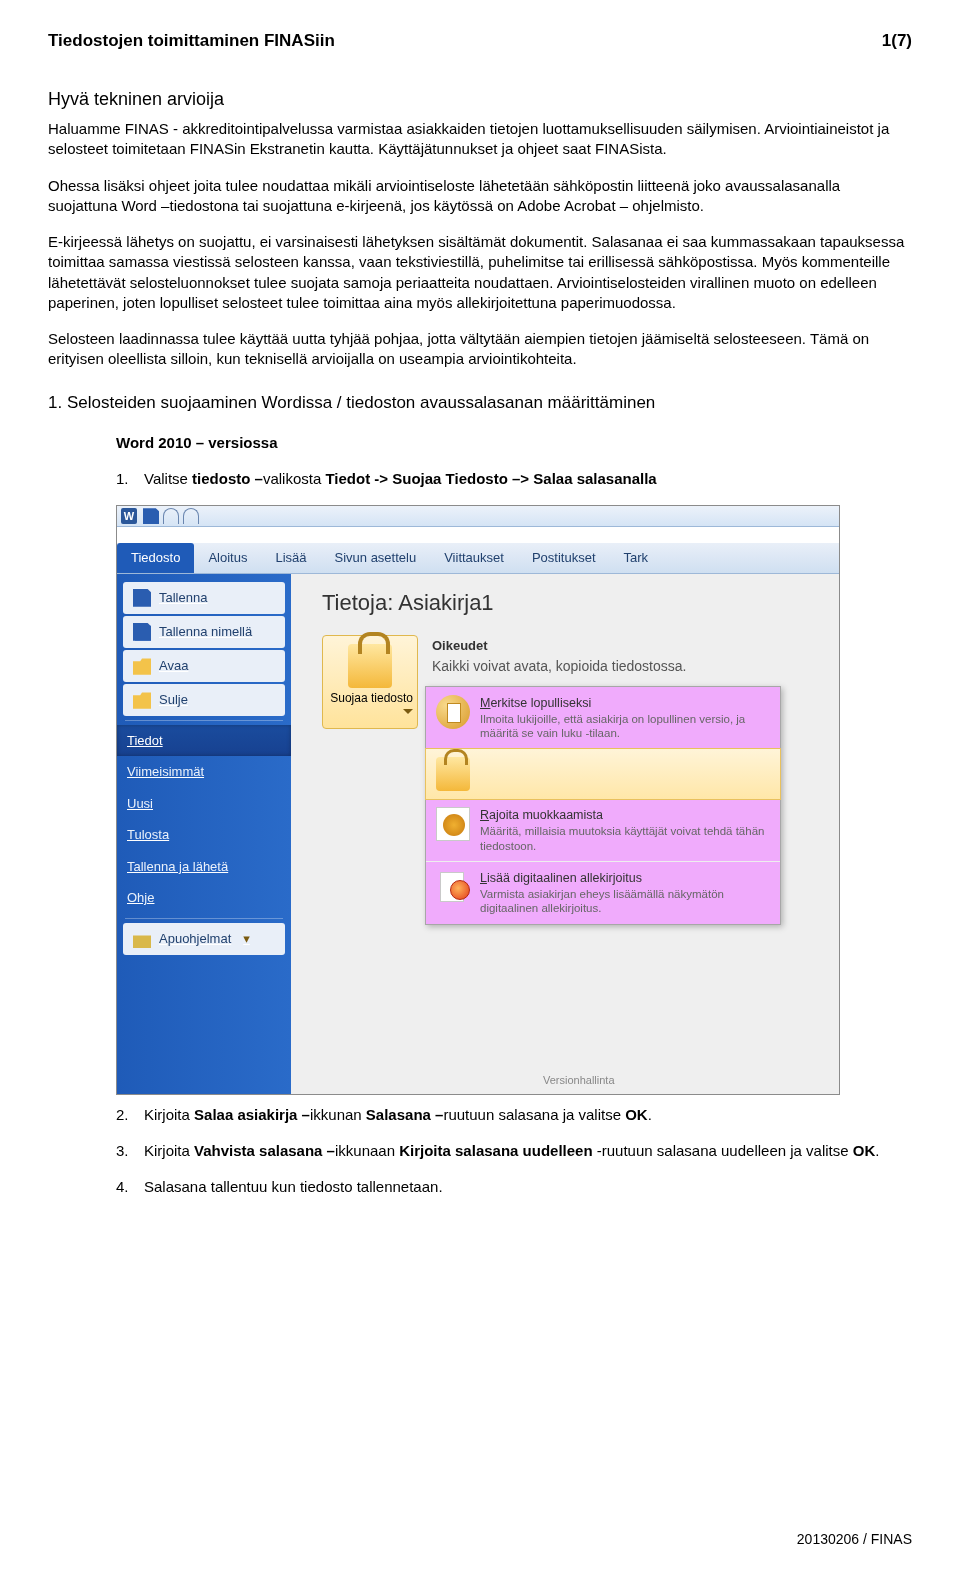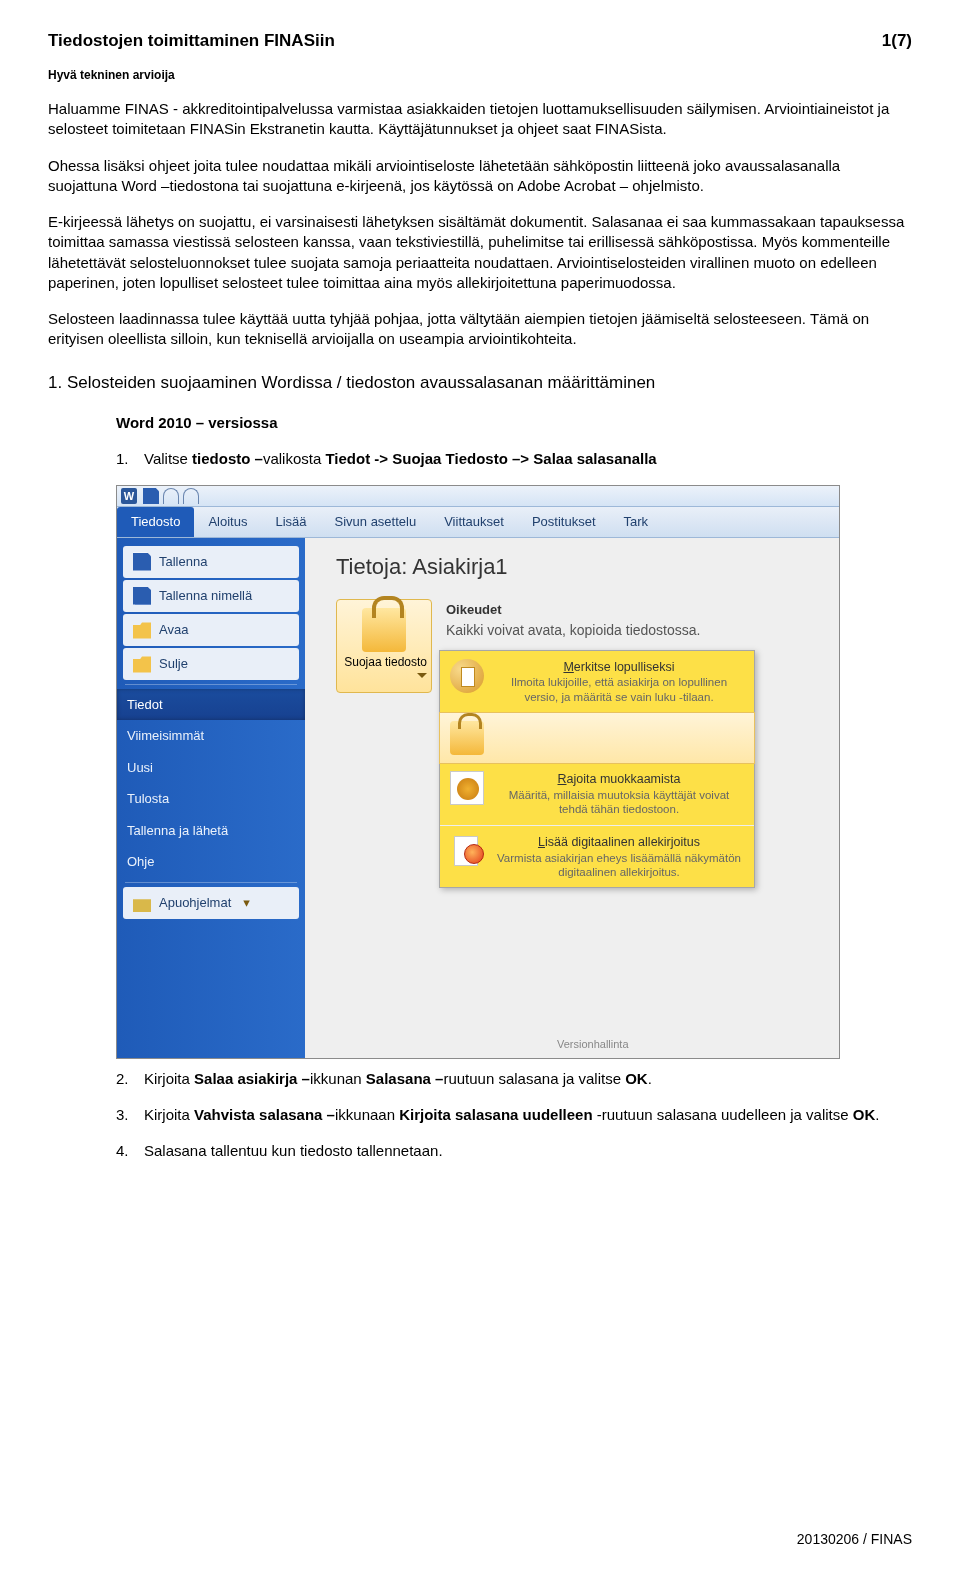--- a/index.html
+++ b/index.html
@@ -6,47 +6,47 @@
   body {
     font-family: Arial, Helvetica, sans-serif;
     font-size: 15px;
     line-height: 1.35;
     color: #000;
     background: #fff;
     width: 960px;
     padding: 30px 48px 30px 48px;
     position: relative;
   }
-  .doc-header { display: flex; justify-content: space-between; font-weight: bold; font-size: 17px; margin-bottom: 14px; }
-  .heading-1 { font-weight: bold; font-size: 12px; margin-bottom: 16px; }
+  .doc-header { display: flex; justify-content: space-between; font-weight: bold; font-size: 17px; margin-bottom: 34px; }
+  .heading-1 { font-weight: normal; font-size: 18px; margin-bottom: 8px; }
   .para { margin-bottom: 16px; }
   .section-heading { font-weight: normal; font-size: 17px; margin: 22px 0 18px 0; }
   .indented { margin-left: 68px; }
   .sub-heading { font-weight: bold; margin-bottom: 16px; }
   ol { list-style: none; }
   ol li { margin-bottom: 16px; display: flex; }
   ol li .num { width: 28px; flex-shrink: 0; }
   ol li .txt { flex: 1; }
   b { font-weight: bold; }
   .screenshot {
     width: 724px;
     margin: 6px 0 10px 0;
     border: 1px solid #8b8b8b;
     background: #fff;
     font-size: 13px;
   }
   .app-titlebar { display:flex; align-items:center; background: linear-gradient(#ecf2fa,#d5e4f5); border-bottom:1px solid #9db8d8; padding:2px 4px; }
   .w-icon { width:16px; height:16px; background:#2b579a; color:#fff; font-weight:bold; font-size:11px; display:flex; align-items:center; justify-content:center; margin-right:4px; border-radius:2px;}
   .qat-icn { width:16px; height:16px; margin:0 2px; display:inline-block; position:relative; }
   .qat-save { background:#2a5db0; clip-path: polygon(0 0,80% 0,100% 20%,100% 100%,0 100%);} 
-  .tabs { display:flex; background: linear-gradient(#e9eff8,#cfdff1); border-bottom:1px solid #9db8d8;}
+  .tabs { display:flex; background: linear-gradient(#e9eff8,#cfdff1); border-bottom:1px solid #9db8d8;margin-top:16px;}
   .tab { padding: 6px 14px; color:#21416e; font-size:13px; cursor:default; }
   .tab.active { background:#1f5bb8; color:#fff; border-radius:3px 3px 0 0;}
   .backstage { display:flex; min-height:520px; }
-  .bs-side { width:188px; background:linear-gradient(to right,#1f5bb8,#2a6bc9); color:#fff; padding-top:6px; }
+  .bs-side { width:174px; background:linear-gradient(to right,#1f5bb8,#2a6bc9); color:#fff; padding-top:6px;text-decoration:underline; }
   .bs-item { display:flex; align-items:center; padding:7px 10px; gap:8px; color:#fff; cursor:default;}
   .bs-item.dark { color:#eaf1fb; }
   .bs-item.sel { background: linear-gradient(#1a4c9e,#174190); box-shadow:inset 0 0 4px rgba(0,0,0,.3);}
   .bs-item.light { background:#e9eff8; color:#21416e; margin:2px 6px; border-radius:3px; }
   .bs-sep { height:1px; background: rgba(255,255,255,.3); margin:4px 8px;}
   .icn { width:18px; height:18px; display:inline-block; position:relative; flex-shrink:0;}
   .icn-save { background:#2a5db0; clip-path: polygon(0 0,80% 0,100% 20%,100% 100%,0 100%); outline:1px solid #fff;}
   .icn-saveas { background:#2a5db0; clip-path: polygon(0 0,80% 0,100% 20%,100% 100%,0 100%); box-shadow:2px 2px 0 #4a7dd0;}
   .icn-open { background:#f3c34a; clip-path: polygon(0 25%,40% 25%,50% 10%,100% 10%,100% 100%,0 100%);}
   .icn-close { background:#f3c34a; clip-path: polygon(0 25%,40% 25%,50% 10%,100% 10%,100% 100%,0 100%);} 
@@ -55,21 +55,21 @@
   .bs-main { flex:1; background:#efefef; padding: 14px 31px; position:relative;}
   .bs-title { font-size:22px; color:#333; margin-bottom:18px; }
   .perm-block { display:flex; gap:14px; }
   .protect-btn { width:96px; background:linear-gradient(#fff4d8,#ffe39b); border:1px solid #e0b84e; border-radius:4px; padding:8px 4px 4px 4px; text-align:right; position:relative; cursor:pointer;}
   .protect-btn .big-lock { width:44px; height:44px; margin:0 auto 4px auto; background:linear-gradient(#ffe7a0,#f4b83a); border-radius:4px; position:relative;}
   .protect-btn .big-lock::before{content:"";position:absolute;top:-12px;left:10px;width:24px;height:18px;border:4px solid #b38420;border-bottom:none;border-radius:12px 12px 0 0;}
   .protect-btn .chev { display:inline-block; margin-top:2px; border:5px solid transparent; border-top-color:#7a5a10;}
   .perm-text { padding-top:2px; }
   .perm-text .hd { font-weight:bold; margin-bottom:2px; color:#333;}
   .perm-text .sub { color:#555; font-size:14px;text-align:right; }
-  .menu-pop { position:absolute; left:134px; top:112px; width:316px; background:#fde047; border:1px solid #a7a7a7; box-shadow:2px 2px 6px rgba(0,0,0,.25);text-align:center; }
+  .menu-pop { position:absolute; left:134px; top:112px; width:356px; background:#f0abfc; border:1px solid #a7a7a7; box-shadow:2px 2px 6px rgba(0,0,0,.25); }
   .menu-pop .mi { display:flex; gap:10px; padding:8px 10px; border-bottom:1px solid #eee; cursor:pointer;}
   .menu-pop .mi:last-child{border-bottom:none;}
   .menu-pop .mi.hover { background:linear-gradient(#fff4d8,#ffe7a8); border:1px solid #e8c15e; margin:-1px;}
   .mi .micon { width:34px; height:34px; flex-shrink:0; position:relative;}
   .mi .mtxt .mt { font-size:12.5px; color:#333;}
   .mi .mtxt .mt .ul { text-decoration:underline;}
   .mi .mtxt .md { font-size:11.5px; color:#666; line-height:1.25;}
   .mic-final { background:radial-gradient(circle at 30% 30%,#f8d98b,#d99a2a); border-radius:50%;} 
   .mic-final::after{content:"";position:absolute;left:11px;top:8px;width:12px;height:18px;background:#fff;border:1px solid #c08a20;}
   .mic-encrypt { background:linear-gradient(#ffe7a0,#f4b83a); border-radius:4px;}

